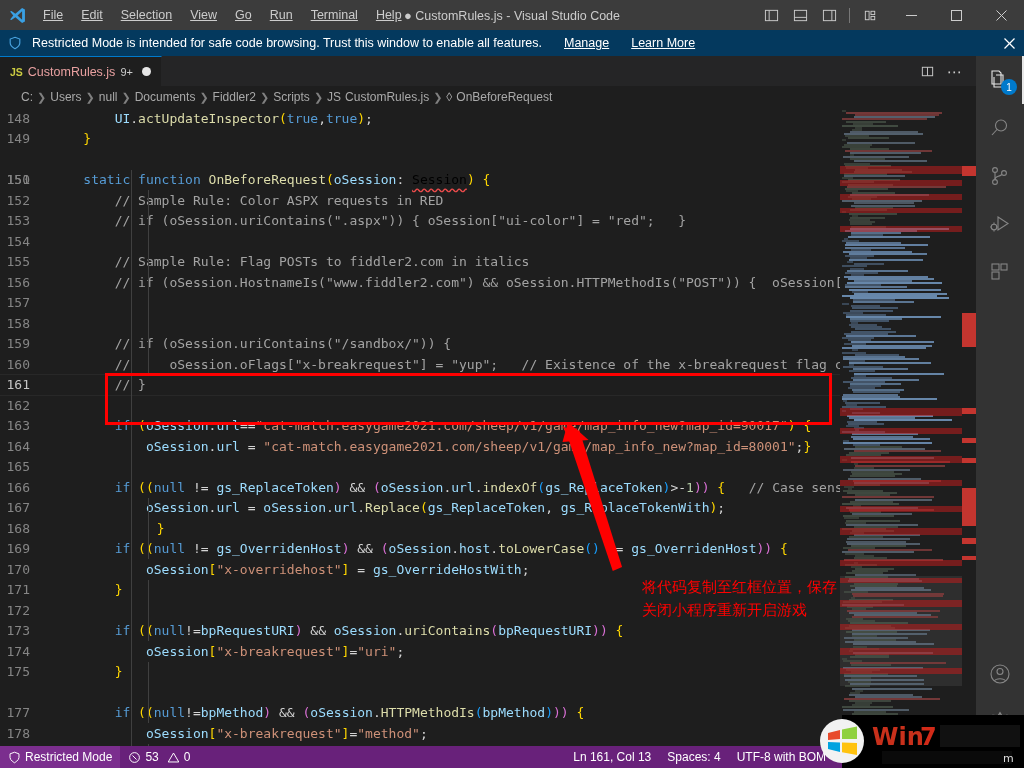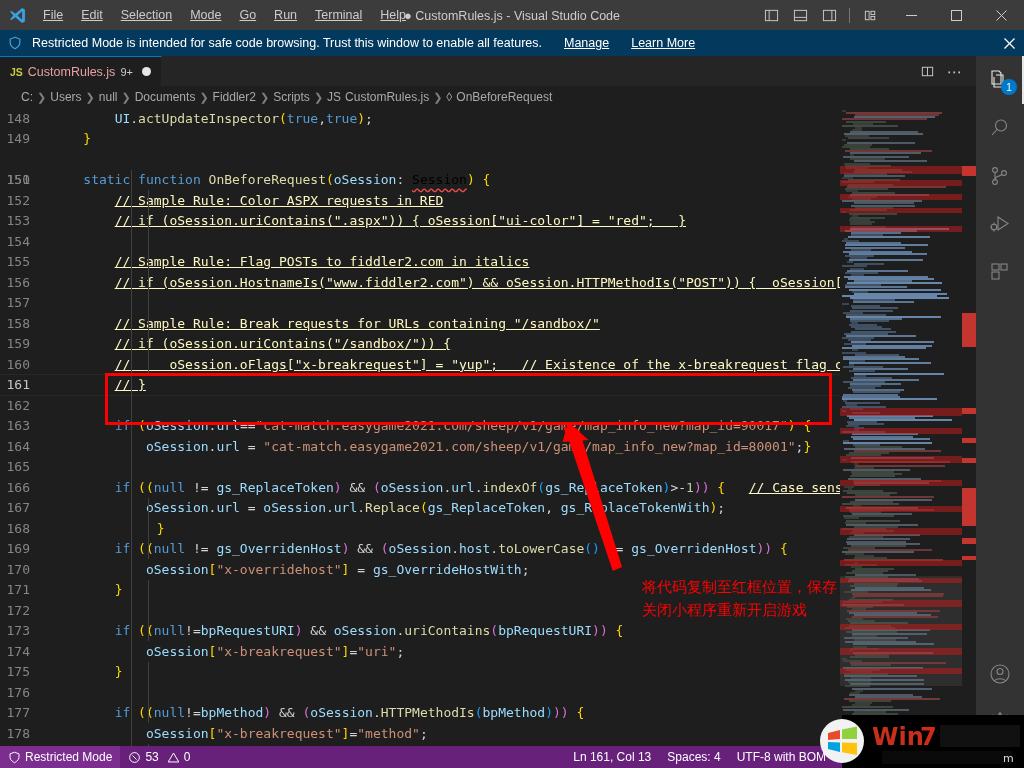--- a/index.html
+++ b/index.html
@@ -72,21 +72,21 @@
     font-family:"DejaVu Sans Mono", monospace; font-size:13px; }
   .line.active .lnum{ color:#c6c6c6; }
   .ltext{ flex:1 1 auto; white-space:pre; padding-left:0px; }
   .line.active{ outline:1px solid #282828; }
 
   
   .c-key{ color:#569cd6; }      
   .c-fn{ color:#dcdcaa; }
   .c-var{ color:#9cdcfe; }
   .c-str{ color:#ce9178; }
-  .c-com{ color:#fef9c3;text-decoration:underline; }
+  .c-com{ color:#a3a3a3; }
   .c-num{ color:#b5cea8; }
   .c-punc{ color:#d4d4d4; }
   .c-par1{ color:#ffd700; }
   .c-par2{ color:#da70d6; }
   .c-par3{ color:#179fff; }
   .c-brace{ color:#ffd700; }
   .squiggle{ text-decoration: underline wavy #f14c4c; text-underline-offset:3px;}
 
   .indent-guide{ position:absolute; width:1px; background:#404040; }
 
@@ -139,21 +139,21 @@
   <div class="titlebar">
     <div class="vscode-logo">
       <svg viewBox="0 0 24 24">
           <path d="M18.5 1.5 L22.5 3.5 L22.5 20.5 L18.5 22.5 L9 14.5 L3.5 18.5 L1.5 17.5 L6 12 L1.5 6.5 L3.5 5.5 L9 9.5 Z M18.5 6 L12 12 L18.5 18 Z" fill="#3aa0e3"></path>
         </svg>
     </div>
     <div class="menu">
       <div class="menu-item"><u>File</u></div>
       <div class="menu-item"><u>Edit</u></div>
       <div class="menu-item"><u>Selection</u></div>
-      <div class="menu-item"><u>Mode</u></div>
+      <div class="menu-item"><u>View</u></div>
       <div class="menu-item"><u>Go</u></div>
       <div class="menu-item"><u>Run</u></div>
       <div class="menu-item"><u>Terminal</u></div>
       <div class="menu-item"><u>Help</u></div>
     </div>
     <div class="title-center">
       <span class="dirty-dot">●</span>
       <span>CustomRules.js - Visual Studio Code</span>
     </div>
     <div class="title-right">
@@ -272,39 +272,38 @@
               <div class="line" style="position: absolute; top: 0px; left: 0px; right: 0px;"><span class="lnum">148</span><span class="ltext"><span>        </span><span class="c-var">UI</span><span class="c-punc">.</span><span class="c-fn">actUpdateInspector</span><span class="c-par1">(</span><span class="c-key">true</span><span class="c-punc">,</span><span class="c-key">true</span><span class="c-par1">)</span><span class="c-punc">;</span></span></div>
               <div class="line" style="position: absolute; top: 20.5px; left: 0px; right: 0px;"><span class="lnum">149</span><span class="ltext"><span>    </span><span class="c-brace">}</span></span></div>
               <div class="line" style="position: absolute; top: 41px; left: 0px; right: 0px; margin-top: 20px;"><span class="lnum">150</span><span class="ltext"></span></div>
               <div class="line" style="position: absolute; top: 61.5px; left: 0px; right: 0px;"><span class="lnum">151</span><span class="ltext"><span>    </span><span class="c-key">static</span><span> </span><span class="c-key">function</span><span> </span><span class="c-fn">OnBeforeRequest</span><span class="c-par1">(</span><span class="c-var">oSession</span><span class="c-punc">: </span><span class="squiggle">Session</span><span class="c-par1">)</span><span> </span><span class="c-brace">{</span></span></div>
               <div class="line" style="position: absolute; top: 82px; left: 0px; right: 0px;"><span class="lnum">152</span><span class="ltext"><span>        </span><span class="c-com">// Sample Rule: Color ASPX requests in RED</span></span></div>
               <div class="line" style="position: absolute; top: 102.5px; left: 0px; right: 0px;"><span class="lnum">153</span><span class="ltext"><span>        </span><span class="c-com">// if (oSession.uriContains(".aspx")) { oSession["ui-color"] = "red";   }</span></span></div>
               <div class="line" style="position: absolute; top: 123px; left: 0px; right: 0px;"><span class="lnum">154</span><span class="ltext"></span></div>
               <div class="line" style="position: absolute; top: 143.5px; left: 0px; right: 0px;"><span class="lnum">155</span><span class="ltext"><span>        </span><span class="c-com">// Sample Rule: Flag POSTs to fiddler2.com in italics</span></span></div>
               <div class="line" style="position: absolute; top: 164px; left: 0px; right: 0px;"><span class="lnum">156</span><span class="ltext"><span>        </span><span class="c-com">// if (oSession.HostnameIs("www.fiddler2.com") &amp;&amp; oSession.HTTPMethodIs("POST")) {  oSession["</span></span></div>
               <div class="line" style="position: absolute; top: 184.5px; left: 0px; right: 0px;"><span class="lnum">157</span><span class="ltext"></span></div>
-              <div class="line" style="position: absolute; top: 205px; left: 0px; right: 0px;"><span class="lnum">158</span><span class="ltext"><span>        </span><span class="c-com">// Sample Rule: Break requests for URLs containing "/sandbox/"</span></span></div>
+              <div class="line" style="position: absolute; top: 205px; left: 0px; right: 0px;"><span class="lnum">158</span><span class="ltext"><span>        </span></span></div>
               <div class="line" style="position: absolute; top: 225.5px; left: 0px; right: 0px;"><span class="lnum">159</span><span class="ltext"><span>        </span><span class="c-com">// if (oSession.uriContains("/sandbox/")) {</span></span></div>
               <div class="line" style="position: absolute; top: 246px; left: 0px; right: 0px;"><span class="lnum">160</span><span class="ltext"><span>        </span><span class="c-com">//     oSession.oFlags["x-breakrequest"] = "yup";   // Existence of the x-breakrequest flag cr</span></span></div>
               <div class="line active" style="position: absolute; top: 266.5px; left: 0px; right: 0px;"><span class="lnum">161</span><span class="ltext"><span>        </span><span class="c-com">// }</span></span></div>
               <div class="line" style="position: absolute; top: 287px; left: 0px; right: 0px;"><span class="lnum">162</span><span class="ltext"></span></div>
               <div class="line" style="position: absolute; top: 307.5px; left: 0px; right: 0px;"><span class="lnum">163</span><span class="ltext"><span>        </span><span class="c-key">if</span><span> </span><span class="c-par1">(</span><span class="c-var">oSession</span><span class="c-punc">.</span><span class="c-var">url</span><span class="c-punc">==</span><span class="c-str">"cat-match.easygame2021.com/sheep/v1/game/map_info_new?map_id=90017"</span><span class="c-par1">)</span><span> </span><span class="c-brace">{</span></span></div>
               <div class="line" style="position: absolute; top: 328px; left: 0px; right: 0px;"><span class="lnum">164</span><span class="ltext"><span>            </span><span class="c-var">oSession</span><span class="c-punc">.</span><span class="c-var">url</span><span> </span><span class="c-punc">= </span><span class="c-str">"cat-match.easygame2021.com/sheep/v1/game/map_info_new?map_id=80001"</span><span class="c-punc">;</span><span class="c-brace">}</span></span></div>
               <div class="line" style="position: absolute; top: 348.5px; left: 0px; right: 0px; justify-content: flex-end;"><span class="lnum">165</span><span class="ltext"></span></div>
               <div class="line" style="position: absolute; top: 369px; left: 0px; right: 0px;"><span class="lnum">166</span><span class="ltext"><span>        </span><span class="c-key">if</span><span> </span><span class="c-par1">((</span><span class="c-key">null</span><span> </span><span class="c-punc">!= </span><span class="c-var">gs_ReplaceToken</span><span class="c-par2">)</span><span> </span><span class="c-punc">&amp;&amp; </span><span class="c-par2">(</span><span class="c-var">oSession</span><span class="c-punc">.</span><span class="c-var">url</span><span class="c-punc">.</span><span class="c-fn">indexOf</span><span class="c-par3">(</span><span class="c-var">gs_ReplaceToken</span><span class="c-par3">)</span><span class="c-punc">&gt;-</span><span class="c-num">1</span><span class="c-par2">))</span><span> </span><span class="c-brace">{</span><span>   </span><span class="c-com">// Case sensi</span></span></div>
               <div class="line" style="position: absolute; top: 389.5px; left: 0px; right: 0px;"><span class="lnum">167</span><span class="ltext"><span>            </span><span class="c-var">oSession</span><span class="c-punc">.</span><span class="c-var">url</span><span> </span><span class="c-punc">= </span><span class="c-var">oSession</span><span class="c-punc">.</span><span class="c-var">url</span><span class="c-punc">.</span><span class="c-fn">Replace</span><span class="c-par1">(</span><span class="c-var">gs_ReplaceToken</span><span class="c-punc">, </span><span class="c-var">gs_ReplaceTokenWith</span><span class="c-par1">)</span><span class="c-punc">;</span></span></div>
               <div class="line" style="position: absolute; top: 410px; left: 0px; right: 0px; gap: 42px;"><span class="lnum">168</span><span class="ltext"><span>        </span><span class="c-brace">}</span></span></div>
               <div class="line" style="position: absolute; top: 430.5px; left: 0px; right: 0px;"><span class="lnum">169</span><span class="ltext"><span>        </span><span class="c-key">if</span><span> </span><span class="c-par1">((</span><span class="c-key">null</span><span> </span><span class="c-punc">!= </span><span class="c-var">gs_OverridenHost</span><span class="c-par2">)</span><span> </span><span class="c-punc">&amp;&amp; </span><span class="c-par2">(</span><span class="c-var">oSession</span><span class="c-punc">.</span><span class="c-var">host</span><span class="c-punc">.</span><span class="c-fn">toLowerCase</span><span class="c-par3">()</span><span> </span><span class="c-punc">== </span><span class="c-var">gs_OverridenHost</span><span class="c-par2">))</span><span> </span><span class="c-brace">{</span></span></div>
               <div class="line" style="position: absolute; top: 451px; left: 0px; right: 0px;"><span class="lnum">170</span><span class="ltext"><span>            </span><span class="c-var">oSession</span><span class="c-par1">[</span><span class="c-str">"x-overridehost"</span><span class="c-par1">]</span><span> </span><span class="c-punc">= </span><span class="c-var">gs_OverrideHostWith</span><span class="c-punc">;</span></span></div>
               <div class="line" style="position: absolute; top: 471.5px; left: 0px; right: 0px;"><span class="lnum">171</span><span class="ltext"><span>        </span><span class="c-brace">}</span></span></div>
               <div class="line" style="position: absolute; top: 492px; left: 0px; right: 0px;"><span class="lnum">172</span><span class="ltext"></span></div>
               <div class="line" style="position: absolute; top: 512.5px; left: 0px; right: 0px;"><span class="lnum">173</span><span class="ltext"><span>        </span><span class="c-key">if</span><span> </span><span class="c-par1">((</span><span class="c-key">null</span><span class="c-punc">!=</span><span class="c-var">bpRequestURI</span><span class="c-par2">)</span><span> </span><span class="c-punc">&amp;&amp; </span><span class="c-var">oSession</span><span class="c-punc">.</span><span class="c-fn">uriContains</span><span class="c-par2">(</span><span class="c-var">bpRequestURI</span><span class="c-par2">))</span><span> </span><span class="c-brace">{</span></span></div>
               <div class="line" style="position: absolute; top: 533px; left: 0px; right: 0px;"><span class="lnum">174</span><span class="ltext"><span>            </span><span class="c-var">oSession</span><span class="c-par1">[</span><span class="c-str">"x-breakrequest"</span><span class="c-par1">]</span><span class="c-punc">=</span><span class="c-str">"uri"</span><span class="c-punc">;</span></span></div>
               <div class="line" style="position: absolute; top: 553.5px; left: 0px; right: 0px;"><span class="lnum">175</span><span class="ltext"><span>        </span><span class="c-brace">}</span></span></div>
-              <div class="line" style="position: absolute; top: 574px; left: 0px; right: 0px;"><span class="lnum">176</span><span class="ltext"></span></div>
               <div class="line" style="position: absolute; top: 594.5px; left: 0px; right: 0px;"><span class="lnum">177</span><span class="ltext"><span>        </span><span class="c-key">if</span><span> </span><span class="c-par1">((</span><span class="c-key">null</span><span class="c-punc">!=</span><span class="c-var">bpMethod</span><span class="c-par2">)</span><span> </span><span class="c-punc">&amp;&amp; </span><span class="c-par2">(</span><span class="c-var">oSession</span><span class="c-punc">.</span><span class="c-fn">HTTPMethodIs</span><span class="c-par3">(</span><span class="c-var">bpMethod</span><span class="c-par3">)</span><span class="c-par2">))</span><span> </span><span class="c-brace">{</span></span></div>
               <div class="line" style="position: absolute; top: 615px; left: 0px; right: 0px;"><span class="lnum">178</span><span class="ltext"><span>            </span><span class="c-var">oSession</span><span class="c-par1">[</span><span class="c-str">"x-breakrequest"</span><span class="c-par1">]</span><span class="c-punc">=</span><span class="c-str">"method"</span><span class="c-punc">;</span></span></div>
               <div class="line" style="position: absolute; top: 635.5px; left: 0px; right: 0px;"></div>
               <div class="indent-guide" style="left: 131px; top: 61.5px; height: 635.5px;"></div>
               <div class="indent-guide" style="left: 148px; top: 82px; height: 184.5px;"></div>
               <div class="indent-guide" style="left: 148px; top: 205px; height: 61.5px;"></div>
               <div class="indent-guide" style="left: 148px; top: 389.5px; height: 61.5px;"></div>
               <div class="indent-guide" style="left: 148px; top: 471.5px; height: 61.5px;"></div>
               <div class="indent-guide" style="left: 148px; top: 553.5px; height: 61.5px;"></div>
               <div class="indent-guide" style="left: 148px; top: 635.5px; height: 41px;"></div>

